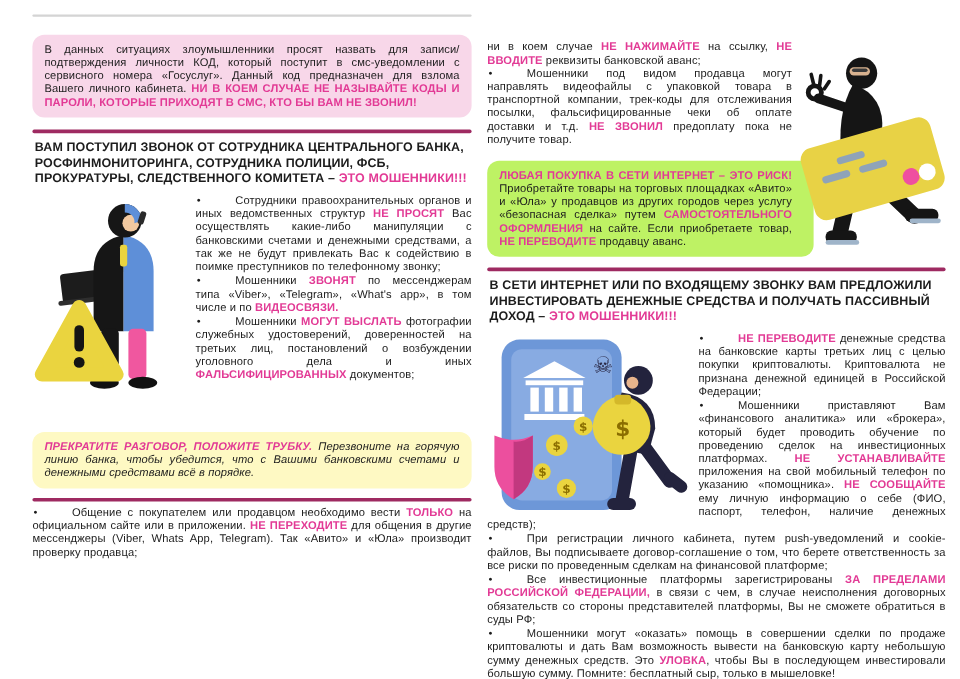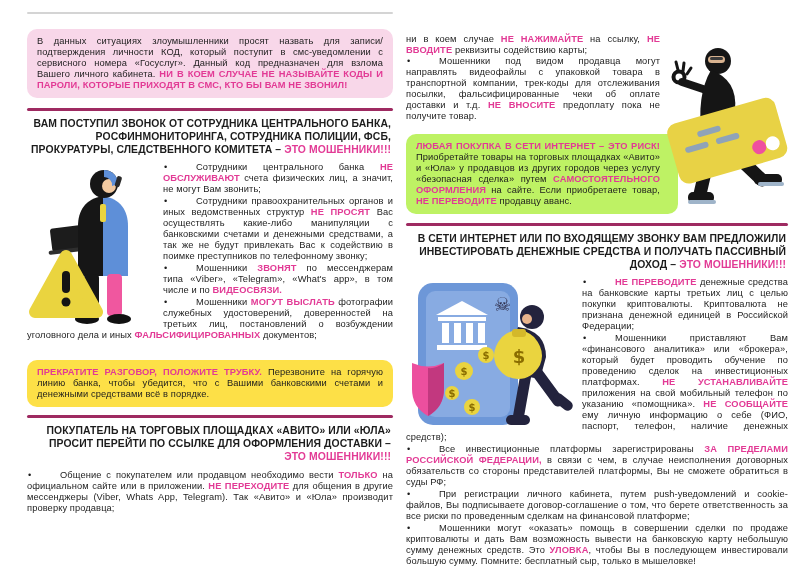--- a/index.html
+++ b/index.html
@@ -7,25 +7,25 @@
     width:800px;height:566px;background:#ffffff;position:relative;overflow:hidden;
     font-family:"Liberation Sans",sans-serif;color:#1c1c1c;
   }
   .col{position:absolute;top:0;}
   #left-col{left:27px;width:366px;}
   #right-col{left:406px;width:382px;}
   .rich,.bullet{font-size:9.3px;line-height:11px;text-align:justify;letter-spacing:0.1px;}
   .hl{color:#e23a95;font-weight:700;}
   .box{border-radius:10px;padding:7px 10px;box-sizing:border-box;}
   .pink-box{background:#f8d7e9;}
-  .blue-box{background:#fde047;clear:both;}
+  .blue-box{background:#fef9c3;clear:both;font-style:italic;}
   .yellow-box{background:#bef264;width:272px;}
   .rule{height:3px;border-radius:2px;background:#9e2a61;clear:both;}
   .top-rule{height:2px;border-radius:2px;background:#d4d4d4;margin-top:12px;}
-  .sec-title{font-weight:700;font-size:10.4px;line-height:12.8px;text-align:right;margin:7px 2px 6px 2px;letter-spacing:0.1px;}
+  .sec-title{font-weight:700;font-size:10.4px;line-height:12.8px;text-align:left;margin:7px 2px 6px 2px;letter-spacing:0.1px;}
   .bullet{margin-bottom:1px;}
   .bm{display:inline-block;width:32px;padding-left:1px;}
   .fl{float:left;margin:2px 8px 2px 0;}
   .fr{float:right;margin:2px 0 2px 6px;}
   svg text{font-family:"DejaVu Sans",sans-serif;}
   #left-intro{margin-top:15px;}
   #left-rule1{margin:10px 0 4px 0;}
   #left-body1{min-height:198px;}
   #left-rule2{margin:8px 0 4px 0;}
   #right-top{padding-top:34px;min-height:100px;}
@@ -68,32 +68,30 @@
       <ellipse cx="60" cy="155" rx="12" ry="5" fill="#111111"></ellipse>
       <ellipse cx="92" cy="155" rx="12" ry="5" fill="#111111"></ellipse>
 
       <g>
         <path d="M39 92 L70 148 L8 148 Z" fill="#ead43f" stroke="#ead43f" stroke-width="12" stroke-linejoin="round"></path>
         <rect x="35" y="107" width="8" height="22" rx="4" fill="#141414"></rect>
         <circle cx="39" cy="138" r="4.5" fill="#141414"></circle>
       </g>
     </svg>
     <div>
-        <div class="bullet"><span class="bm">•</span><span>Сотрудники центрального банка </span><span class="hl">НЕ ОБСЛУЖИВАЮТ</span><span> счета физических лиц, а значит, не могут Вам звонить;</span></div>
         <div class="bullet"><span class="bm">•</span><span>Сотрудники правоохранительных органов и иных ведомственных структур </span><span class="hl">НЕ ПРОСЯТ</span><span> Вас осуществлять какие-либо манипуляции с банковскими счетами и денежными средствами, а так же не будут привлекать Вас к содействию в поимке преступников по телефонному звонку;</span></div>
         <div class="bullet"><span class="bm">•</span><span>Мошенники </span><span class="hl">ЗВОНЯТ</span><span> по мессенджерам типа «Viber», «Telegram», «What's app», в том числе и по </span><span class="hl">ВИДЕОСВЯЗИ.</span></div>
         <div class="bullet"><span class="bm">•</span><span>Мошенники </span><span class="hl">МОГУТ ВЫСЛАТЬ</span><span> фотографии служебных удостоверений, доверенностей на третьих лиц, постановлений о возбуждении уголовного дела и иных </span><span class="hl">ФАЛЬСИФИЦИРОВАННЫХ</span><span> документов;</span></div>
       </div>
   </div>
 
   <div class="box blue-box rich"><span class="hl">ПРЕКРАТИТЕ РАЗГОВОР, ПОЛОЖИТЕ ТРУБКУ.</span><span> Перезвоните на горячую линию банка, чтобы убедится, что с Вашими банковскими счетами и денежными средствами всё в порядке.</span></div>
 
   <div class="rule" id="left-rule2"></div>
 
-  <div class="sec-title"><span>ПОКУПАТЕЛЬ НА ТОРГОВЫХ ПЛОЩАДКАХ «АВИТО» ИЛИ «ЮЛА» ПРОСИТ ПЕРЕЙТИ ПО ССЫЛКЕ ДЛЯ ОФОРМЛЕНИЯ ДОСТАВКИ – </span><span class="hl">ЭТО МОШЕННИКИ!!!</span></div>
 
   <div>
       <div class="bullet"><span class="bm">•</span><span>Общение с покупателем или продавцом необходимо вести </span><span class="hl">ТОЛЬКО</span><span> на официальном сайте или в приложении. </span><span class="hl">НЕ ПЕРЕХОДИТЕ</span><span> для общения в другие мессенджеры (Viber, Whats App, Telegram). Так «Авито» и «Юла» производит проверку продавца;</span></div>
     </div>
 </div>
 
 <div class="col" id="right-col">
 
   <div id="right-top">
     <svg class="fr" width="122" height="172" viewBox="0 0 122 172">
@@ -118,23 +116,23 @@
       </g>
       <g transform="rotate(-16 60 104)">
         <rect x="5" y="74" width="112" height="62" rx="10" fill="#e8d245"></rect>
         <rect x="18" y="100" width="24" height="6" rx="3" fill="#8fa3b8"></rect>
         <rect x="50" y="100" width="24" height="6" rx="3" fill="#8fa3b8"></rect>
         <rect x="34" y="88" width="24" height="6" rx="3" fill="#8fa3b8"></rect>
         <circle cx="90" cy="120" r="7" fill="#ef4fa0"></circle>
         <circle cx="104" cy="120" r="7" fill="#ffffff"></circle>
       </g>
     </svg>
-    <div class="rich"><span>ни в коем случае </span><span class="hl">НЕ НАЖИМАЙТЕ</span><span> на ссылку, </span><span class="hl">НЕ ВВОДИТЕ</span><span> реквизиты содействию карты;</span></div>
+    <div class="rich"><span>ни в коем случае </span><span class="hl">НЕ НАЖИМАЙТЕ</span><span> на ссылку, </span><span class="hl">НЕ ВВОДИТЕ</span><span> реквизиты банковской аванс;</span></div>
     <div>
-        <div class="bullet"><span class="bm">•</span><span>Мошенники под видом продавца могут направлять видеофайлы с упаковкой товара в транспортной компании, трек-коды для отслеживания посылки, фальсифицированные чеки об оплате доставки и т.д. </span><span class="hl">НЕ ВНОСИТЕ</span><span> предоплату пока не получите товар.</span></div>
+        <div class="bullet"><span class="bm">•</span><span>Мошенники под видом продавца могут направлять видеофайлы с упаковкой товара в транспортной компании, трек-коды для отслеживания посылки, фальсифицированные чеки об оплате доставки и т.д. </span><span class="hl">НЕ ЗВОНИЛ</span><span> предоплату пока не получите товар.</span></div>
       </div>
   </div>
 
   <div class="box yellow-box rich"><span class="hl">ЛЮБАЯ ПОКУПКА В СЕТИ ИНТЕРНЕТ – ЭТО РИСК!</span><span> Приобретайте товары на торговых площадках «Авито» и «Юла» у продавцов из других городов через услугу «безопасная сделка» путем </span><span class="hl">САМОСТОЯТЕЛЬНОГО ОФОРМЛЕНИЯ</span><span> на сайте. Если приобретаете товар, </span><span class="hl">НЕ ПЕРЕВОДИТЕ</span><span> продавцу аванс.</span></div>
 
   <div class="rule" id="right-rule1"></div>
 
   <div class="sec-title"><span>В СЕТИ ИНТЕРНЕТ ИЛИ ПО ВХОДЯЩЕМУ ЗВОНКУ ВАМ ПРЕДЛОЖИЛИ ИНВЕСТИРОВАТЬ ДЕНЕЖНЫЕ СРЕДСТВА И ПОЛУЧАТЬ ПАССИВНЫЙ ДОХОД – </span><span class="hl">ЭТО МОШЕННИКИ!!!</span></div>
 
   <div id="right-body">
@@ -178,19 +176,19 @@
         <g>
           <path d="M96 58 q16 -14 32 0 q12 14 6 28 q-8 14 -22 14 q-14 0 -22 -14 q-6 -14 6 -28 Z" fill="#ead43f"></path>
           <rect x="106" y="50" width="14" height="8" rx="3" fill="#d4b82a"></rect>
           <text x="113" y="84" font-size="18" font-weight="bold" fill="#8a6d00" text-anchor="middle">$</text>
         </g>
       </g>
     </svg>
     <div>
         <div class="bullet"><span class="bm">•</span><span class="hl">НЕ ПЕРЕВОДИТЕ</span><span> денежные средства на банковские карты третьих лиц с целью покупки криптовалюты. Криптовалюта не признана денежной единицей в Российской Федерации;</span></div>
         <div class="bullet"><span class="bm">•</span><span>Мошенники приставляют Вам «финансового аналитика» или «брокера», который будет проводить обучение по проведению сделок на инвестиционных платформах. </span><span class="hl">НЕ УСТАНАВЛИВАЙТЕ</span><span> приложения на свой мобильный телефон по указанию «помощника». </span><span class="hl">НЕ СООБЩАЙТЕ</span><span> ему личную информацию о себе (ФИО, паспорт, телефон, наличие денежных средств);</span></div>
+        <div class="bullet"><span class="bm">•</span><span>При регистрации личного кабинета, путем push-уведомлений и cookie-файлов, Вы подписываете договор-соглашение о том, что берете ответственность за все риски по проведенным сделкам на финансовой платформе;</span></div>
         <div class="bullet"><span class="bm">•</span><span>Все инвестиционные платформы зарегистрированы </span><span class="hl">ЗА ПРЕДЕЛАМИ РОССИЙСКОЙ ФЕДЕРАЦИИ,</span><span> в связи с чем, в случае неисполнения договорных обязательств со стороны представителей платформы, Вы не сможете обратиться в суды РФ;</span></div>
-        <div class="bullet"><span class="bm">•</span><span>При регистрации личного кабинета, путем push-уведомлений и cookie-файлов, Вы подписываете договор-соглашение о том, что берете ответственность за все риски по проведенным сделкам на финансовой платформе;</span></div>
         <div class="bullet"><span class="bm">•</span><span>Мошенники могут «оказать» помощь в совершении сделки по продаже криптовалюты и дать Вам возможность вывести на банковскую карту небольшую сумму денежных средств. Это </span><span class="hl">УЛОВКА</span><span>, чтобы Вы в последующем инвестировали большую сумму. Помните: бесплатный сыр, только в мышеловке!</span></div>
       </div>
   </div>
 
 </div>
 
 </body></html>

